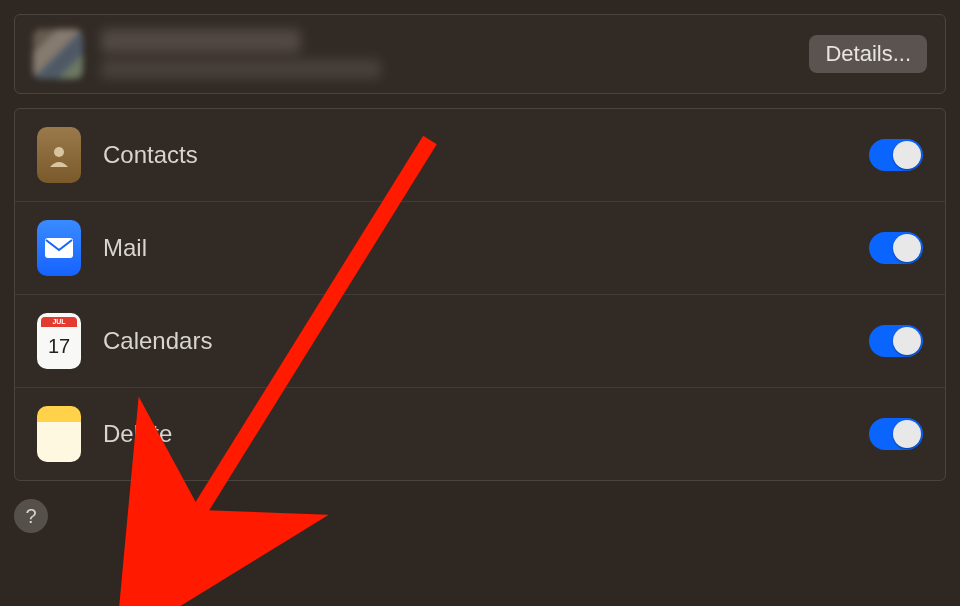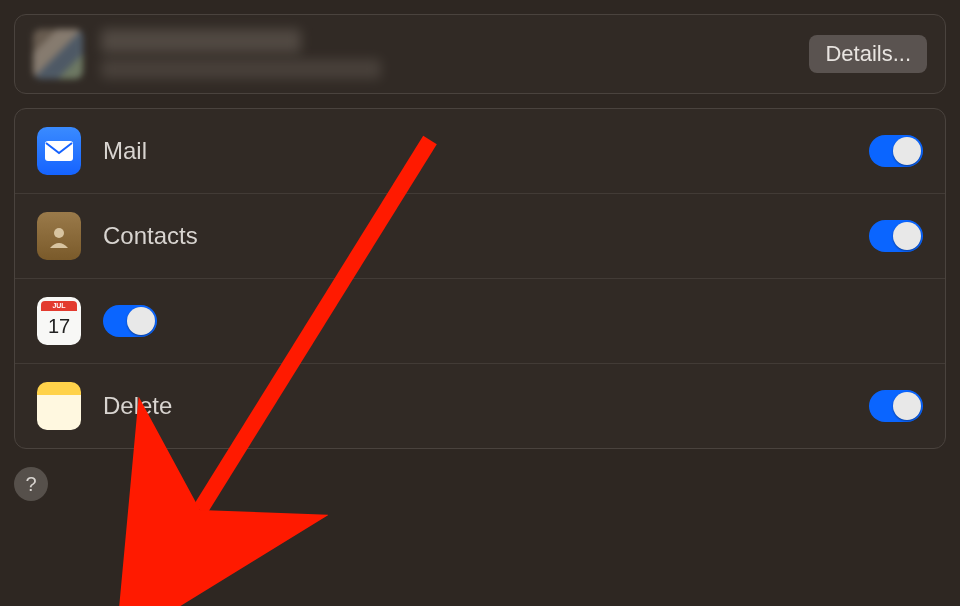--- a/index.html
+++ b/index.html
@@ -25,21 +25,21 @@
   }
   .page {
     padding: 14px 14px 0 14px;
     display: flex;
     flex-direction: column;
     gap: 14px;
     height: 100%;
   }
   .card {
     border: 1px solid var(--card-border);
-    border-radius: 12px;
+    border-radius: 6px;
     background: rgba(255,255,255,0.015);
   }
 
   
   .account-card {
     display: flex;
     align-items: center;
     padding: 14px 18px;
     gap: 18px;
   }
@@ -85,21 +85,21 @@
   }
   .service-row {
     display: flex;
     align-items: center;
     padding: 18px 22px;
     gap: 22px;
     border-top: 1px solid var(--row-divider);
   }
   .service-row:first-child { border-top: none; }
   .service-icon {
-    width: 44px; height: 48px;
+    width: 44px; height: 56px;
     border-radius: 10px;
     display: flex;
     align-items: center;
     justify-content: center;
     flex: 0 0 auto;
     position: relative;
   }
   .service-label {
     flex: 1 1 auto;
     font-size: 24px;
@@ -183,50 +183,51 @@
     <div class="account-text">
       <div class="blur-line top"></div>
       <div class="blur-line bottom"></div>
     </div>
     <button class="btn">Details...</button>
   </div>
 
   <div class="card services-card">
 
     <div class="service-row">
+      <div class="service-icon ic-contacts">
+        <svg width="24" height="24" viewBox="0 0 24 24">
+            <circle cx="12" cy="9" r="5" fill="#d8c4a0"></circle>
+            <path d="M3 24 Q12 14 21 24" fill="#d8c4a0"></path>
+          </svg>
+      </div>
+      <div class="service-label">Contacts</div>
+      <div class="toggle">
+          <div class="knob"></div>
+        </div>
+    </div>
+
+    <div class="service-row">
       <div class="service-icon ic-mail">
         <svg width="28" height="20" viewBox="0 0 28 20">
             <rect x="0" y="0" width="28" height="20" rx="3" fill="#fff"></rect>
             <path d="M1 2 L14 12 L27 2" stroke="#1563ff" stroke-width="2" fill="none"></path>
           </svg>
       </div>
       <div class="service-label">Mail</div>
       <div class="toggle">
           <div class="knob"></div>
         </div>
     </div>
 
     <div class="service-row">
-      <div class="service-icon ic-contacts">
-        <svg width="24" height="24" viewBox="0 0 24 24">
-            <circle cx="12" cy="9" r="5" fill="#d8c4a0"></circle>
-            <path d="M3 24 Q12 14 21 24" fill="#d8c4a0"></path>
-          </svg>
-      </div>
-      <div class="service-label">Contacts</div>
-      <div class="toggle">
-          <div class="knob"></div>
-        </div>
-    </div>
-
-    <div class="service-row">
       <div class="service-icon ic-calendar">
         <div class="cal-top">JUL</div>
         <div class="cal-num">17</div>
       </div>
+      <div class="service-label">Calendars</div>
       <div class="toggle">
           <div class="knob"></div>
         </div>
     </div>
 
     <div class="service-row">
       <div class="service-icon ic-notes"></div>
       <div class="service-label">Delete</div>
       <div class="toggle">
           <div class="knob"></div>

